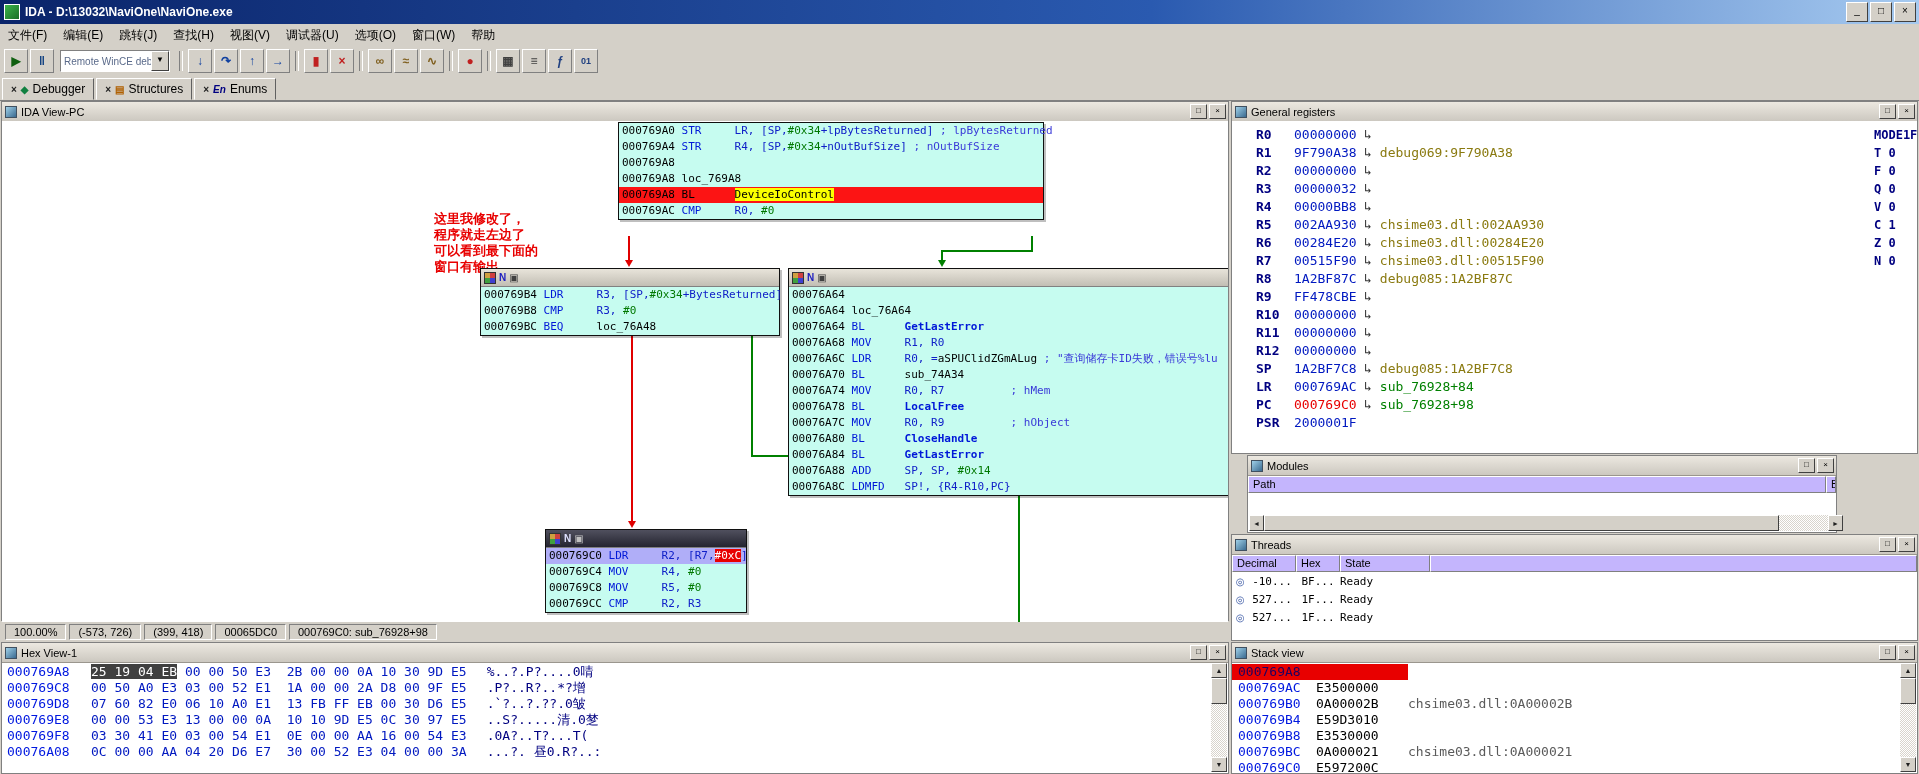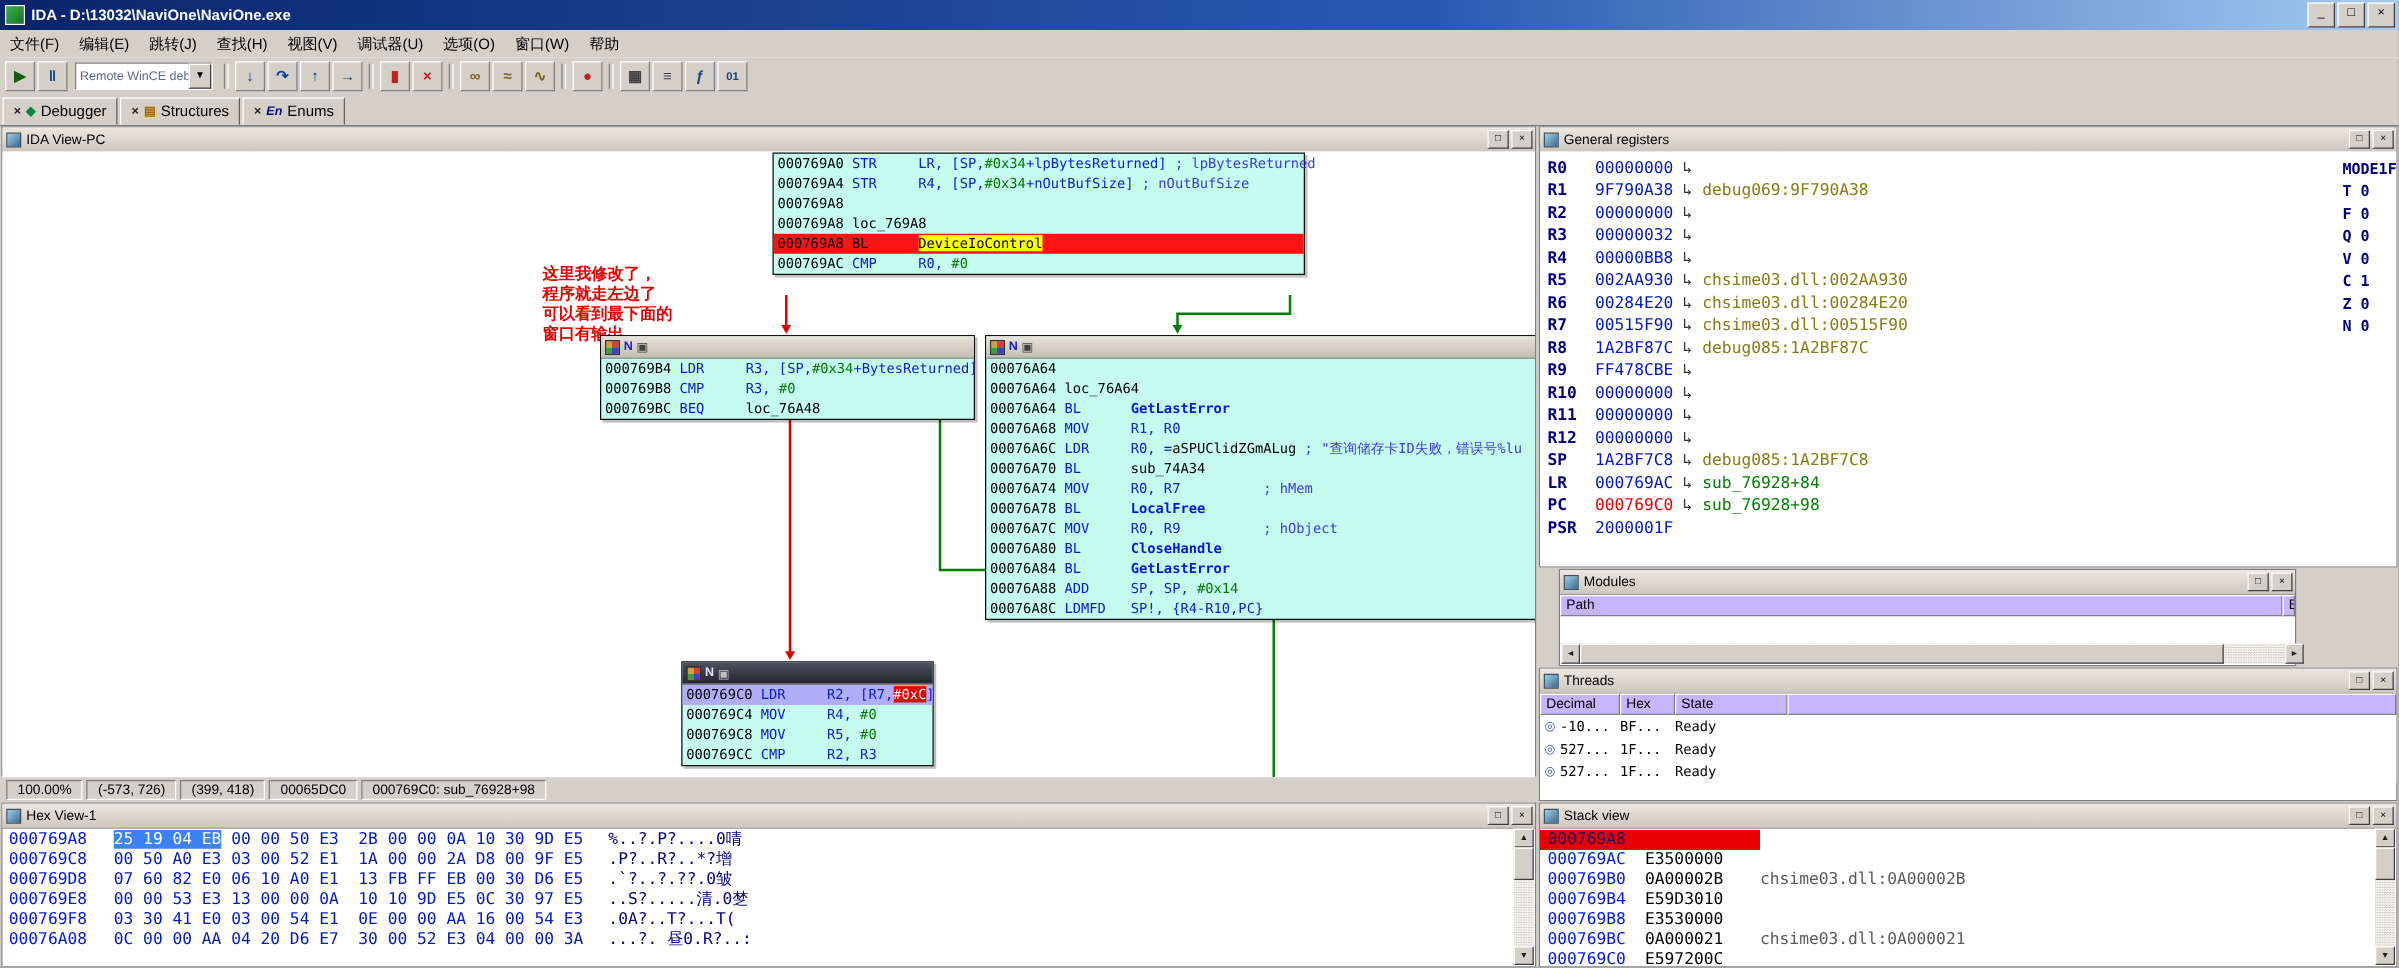--- a/index.html
+++ b/index.html
@@ -73,48 +73,48 @@
   
   #statusbar{position:absolute;left:1px;top:622px;width:1228px;height:19px;background:#d4d0c8;
     display:flex;align-items:center;gap:3px;padding-left:4px;}
   .scell{border:1px solid;border-color:#808080 #fff #fff #808080;height:14px;line-height:14px;
     padding:0 8px;font-size:11px;background:#d4d0c8;white-space:nowrap;}
 
   
   .monorow{height:16px;line-height:16px;white-space:pre;
     font-family:"DejaVu Sans Mono","Liberation Mono",monospace;font-size:13px;}
   .hxaddr{display:inline-block;width:84px;padding-left:5px;color:#0018e0;}
-  .hxb{color:#0018c0;} .hxhl{background:#3b82f6;color:#fff;}
+  .hxb{color:#0018c0;} .hxhl{background:#404040;color:#fff;}
   .hxa{color:#000080;margin-left:20px;}
   .stkaddr{display:inline-block;width:78px;padding-left:6px;color:#0018e0;}
   .stkval{display:inline-block;width:92px;color:#000;}
   .stknote{color:#5a5a5a;}
   .stksel .stkaddr{background:#e80000;color:#200060;}
   .stksel .stkval{background:#e80000;color:#e80000;}
 
   
   #regcontent{position:absolute;left:0;top:19px;right:0;bottom:0;background:#fff;overflow:hidden;padding-top:5px;}
-  .rrow{height:18px;line-height:18px;white-space:pre;padding-left:6px;
+  .rrow{height:18px;line-height:18px;white-space:pre;padding-left:24px;
     font-family:"DejaVu Sans Mono","Liberation Mono",monospace;font-size:13px;}
   .rname{display:inline-block;width:38px;color:#000080;font-weight:bold;}
   .rval{display:inline-block;width:70px;color:#0018c0;}
   .rval.chg{color:#e80000;}
   .rarr{color:#333;margin-right:8px;}
   .seg{color:#8a7a10;} .fn{color:#008000;}
   #flags{position:absolute;left:642px;top:5px;width:60px;
     font-family:"DejaVu Sans Mono","Liberation Mono",monospace;font-size:12px;color:#000080;font-weight:bold;}
   .frow{height:18px;line-height:18px;white-space:pre;}
 
   
   .lhdr{display:flex;height:17px;background:#c4b5fd;font-size:11px;}
   .lhcell{border:1px solid;border-color:#fff #808080 #808080 #fff;padding:1px 4px;box-sizing:border-box;
     white-space:nowrap;overflow:hidden;}
   .throw{height:18px;display:flex;align-items:center;font-size:11px;background:#fff;}
   .thicon{width:16px;text-align:center;color:#3050a0;font-size:10px;}
-  .thcell{font-family:"DejaVu Sans Mono","Liberation Mono",monospace;font-size:11px;white-space:nowrap;overflow:hidden;}
+  .thcell{font-family:"DejaVu Sans Mono","Liberation Mono",monospace;font-size:11px;white-space:nowrap;overflow:hidden;text-align:center;}
 
   
   .vscroll{position:absolute;right:1px;top:20px;bottom:1px;width:16px;
     background:repeating-conic-gradient(#fff 0 25%,#d8d4cc 0 50%) 0 0/2px 2px;}
   .sbtn{position:absolute;left:0;width:16px;height:15px;background:#d4d0c8;font-size:7px;text-align:center;
     line-height:14px;border:1px solid;border-color:#fff #404040 #404040 #fff;box-sizing:border-box;color:#202020;}
   .sthumb{position:absolute;left:0;width:16px;background:#d4d0c8;border:1px solid;
     border-color:#fff #404040 #404040 #fff;box-sizing:border-box;}
   .hscroll{position:absolute;left:1px;bottom:1px;height:16px;
     background:repeating-conic-gradient(#fff 0 25%,#d8d4cc 0 50%) 0 0/2px 2px;}

